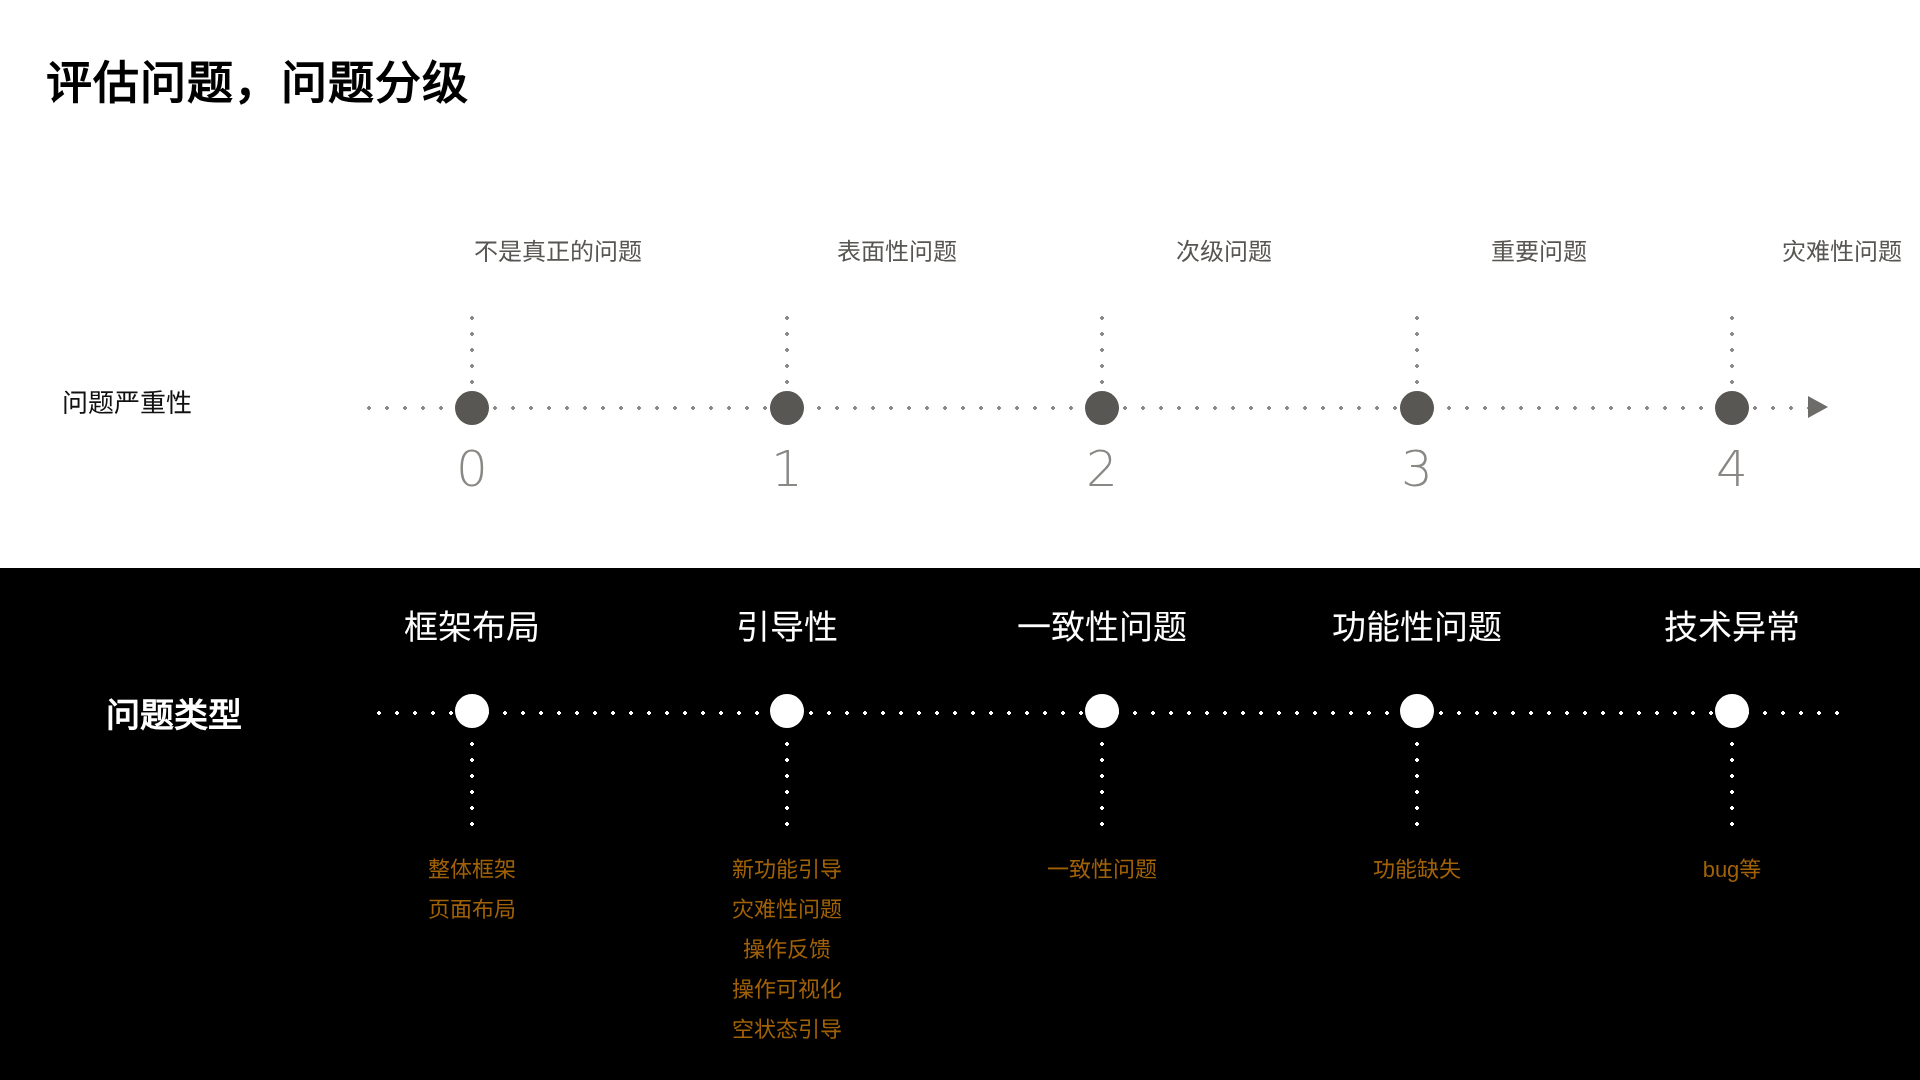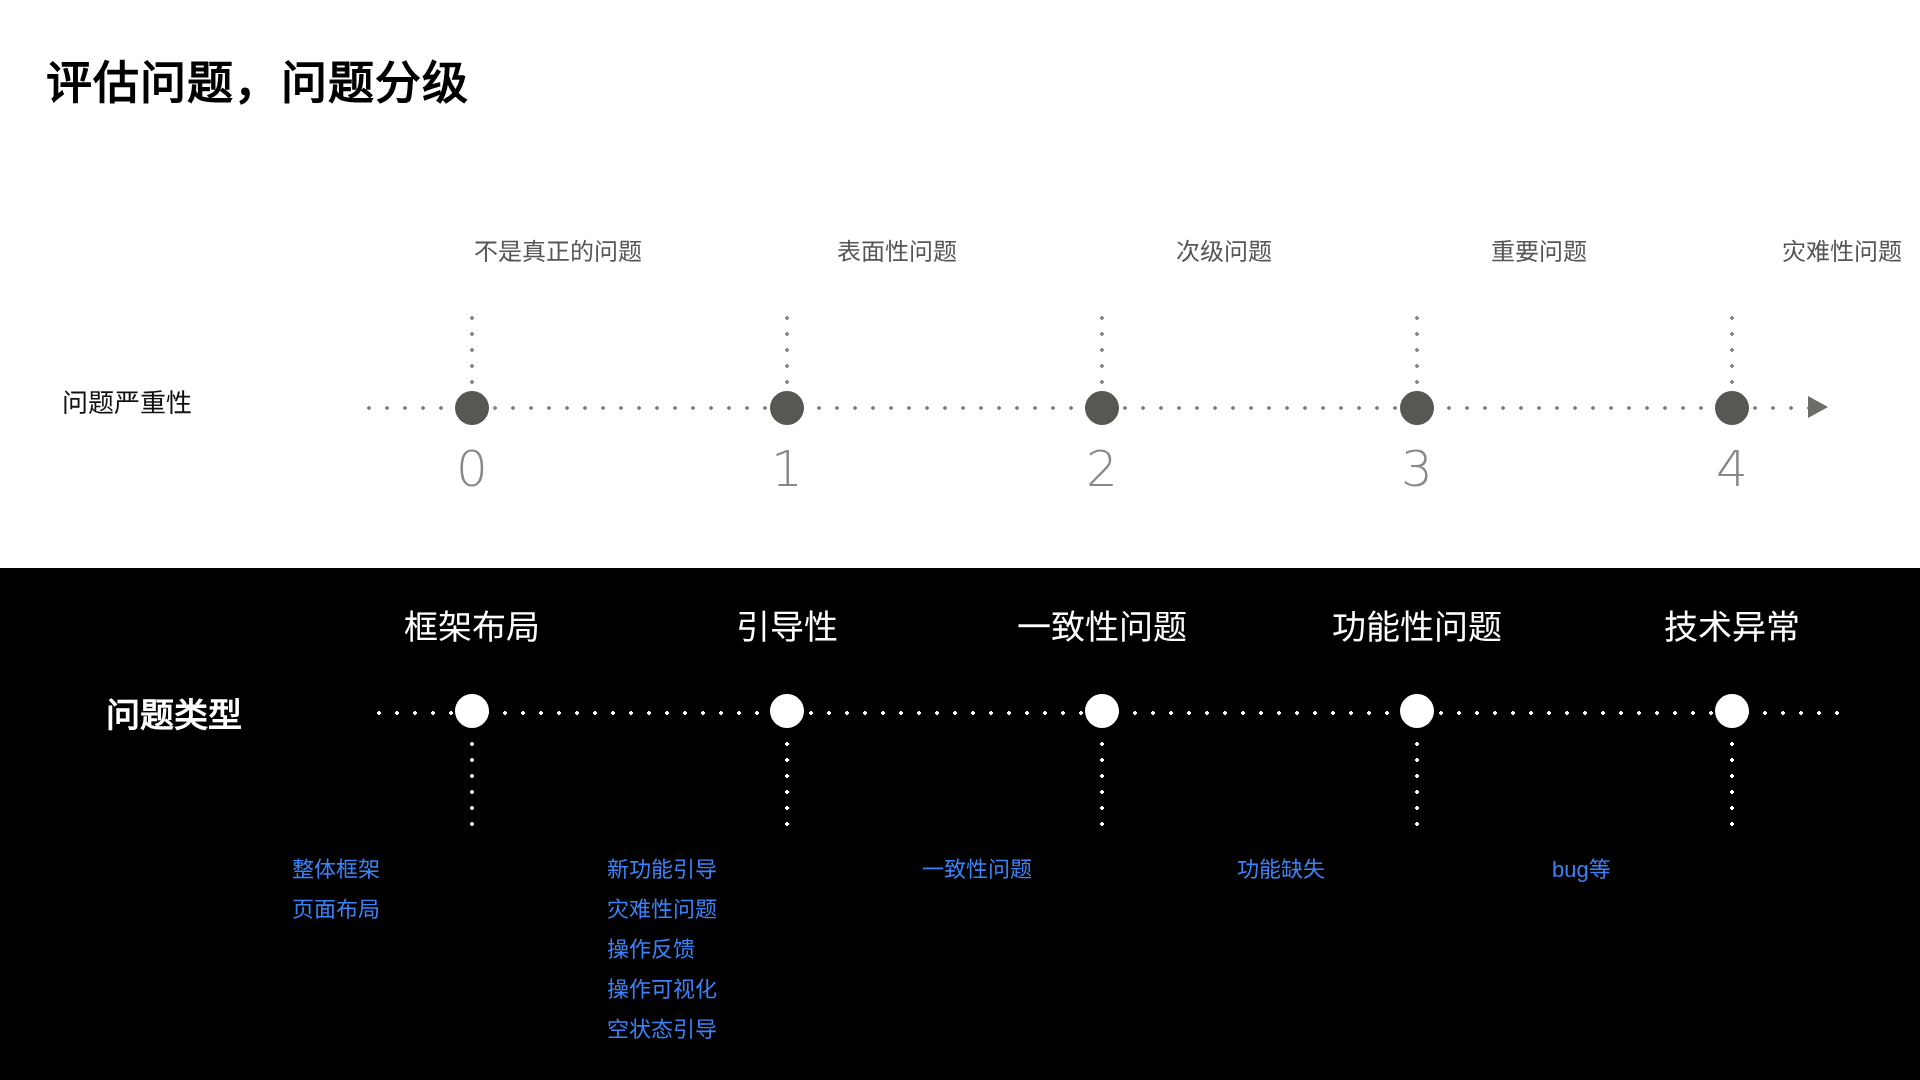--- a/index.html
+++ b/index.html
@@ -93,21 +93,21 @@
     background-image:radial-gradient(circle, #ffffff 1.7px, rgba(0,0,0,0) 1.9px);
     background-size:4px 16px; background-repeat:repeat-y;
   }
   .tick-dark .cap {
     position:absolute; top:32px; left:-180px; width:360px;
     text-align:center; font-size:34px; font-weight:normal; color:#ffffff;
     white-space:nowrap;
   }
   .tick-dark .items {
     position:absolute; top:282px; left:-180px; width:360px;
-    font-size:22px; color:#3b82f6; line-height:40px;
+    text-align:center; font-size:22px; color:#a16207; line-height:40px;
   }
   .tick-dark .items div { white-space:nowrap; }
 </style>
 </head>
 <body>
 
 <div id="page">
 
   <div class="panel-light">
 

